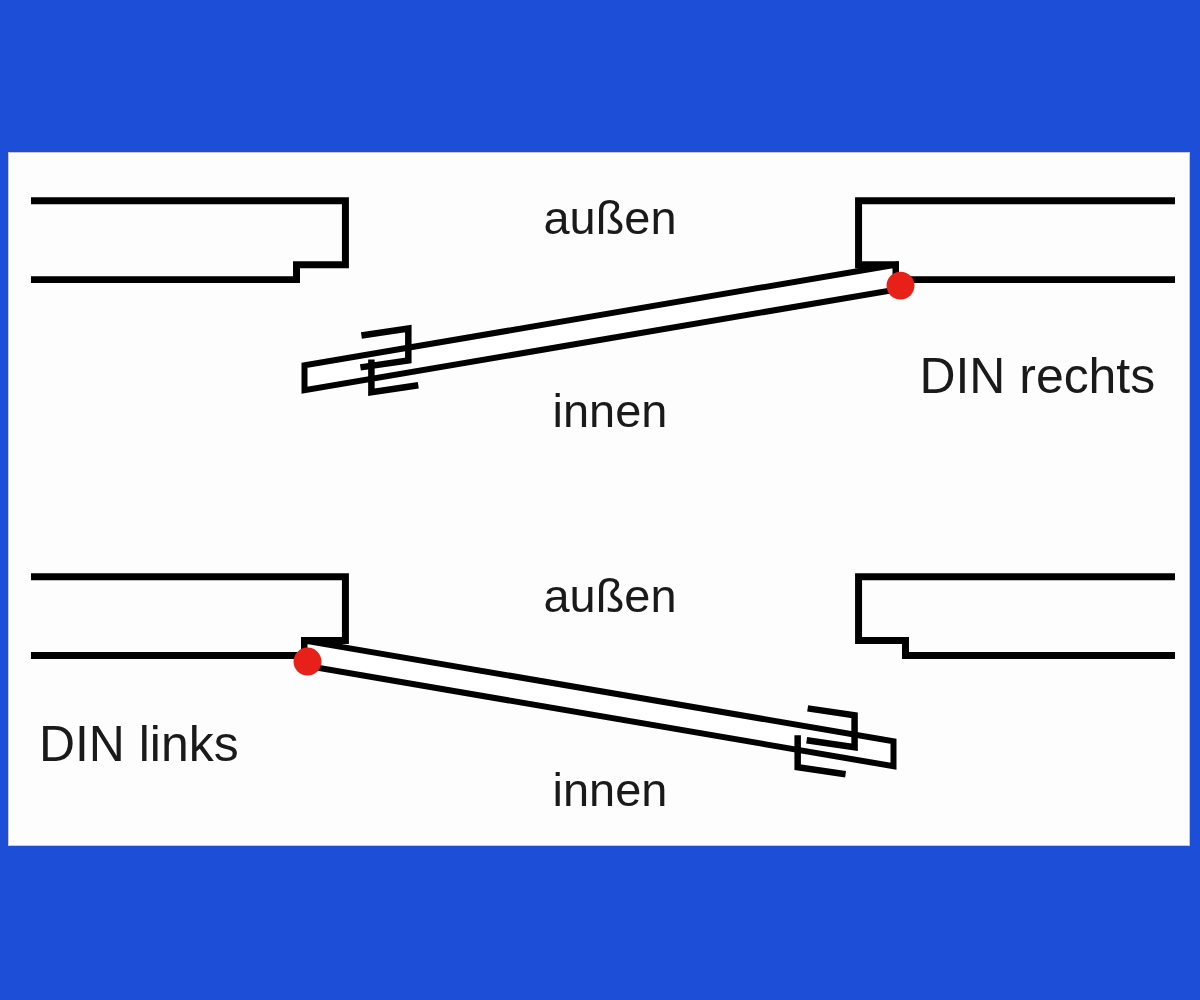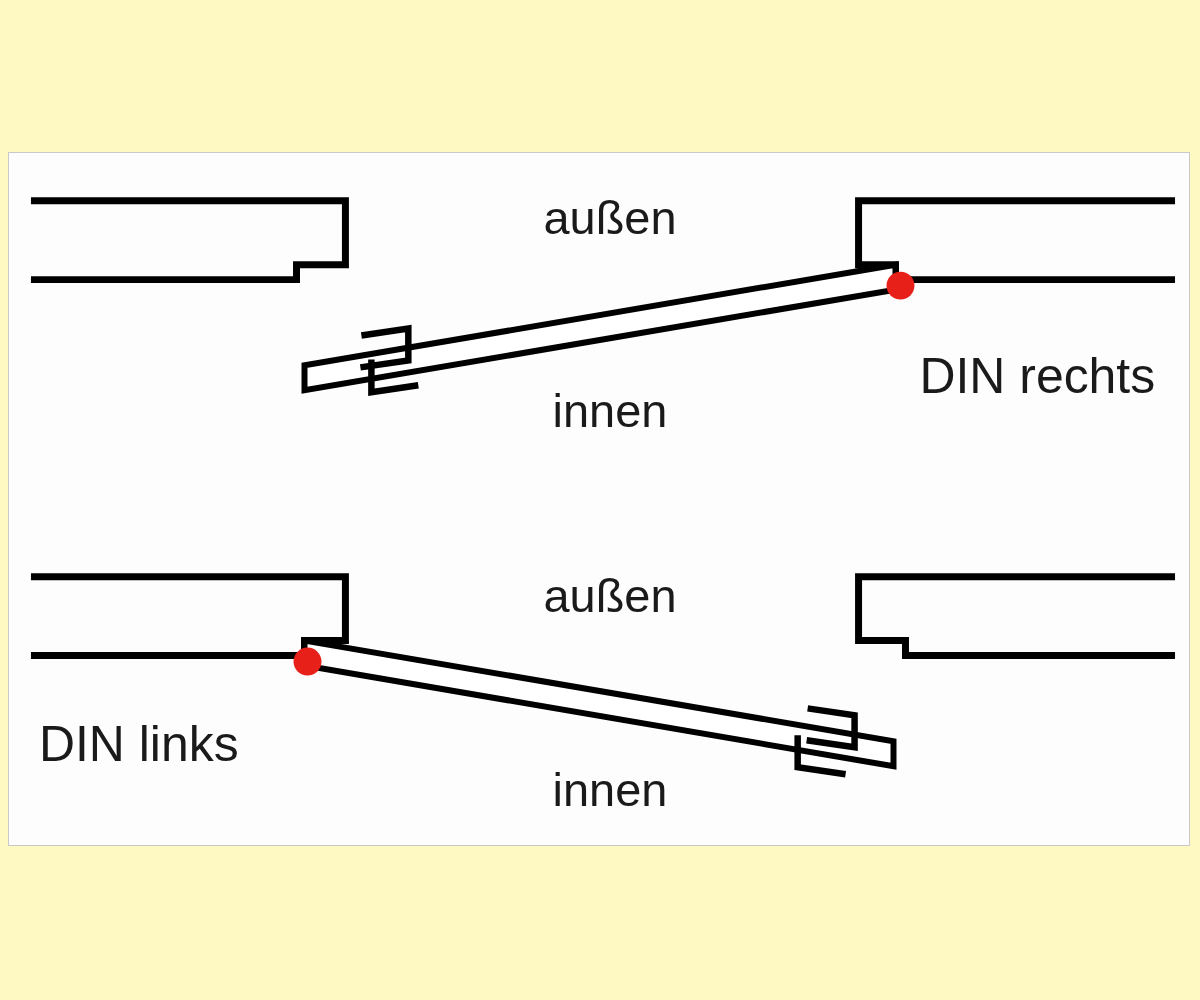--- a/index.html
+++ b/index.html
@@ -10,21 +10,21 @@
     height: 1000px;
     overflow: hidden;
   }
   body {
     font-family: "Liberation Sans", sans-serif;
   }
   #stage {
     position: relative;
     width: 1200px;
     height: 1000px;
-    background: #fef9c3;
+    background: #1d4ed8;
   }
   #diagram-frame {
     position: absolute;
     left: 8px;
     top: 152px;
     width: 1182px;
     height: 694px;
     background: #fdfdfd;
     border: 1px solid #c9c9c9;
     box-sizing: border-box;

